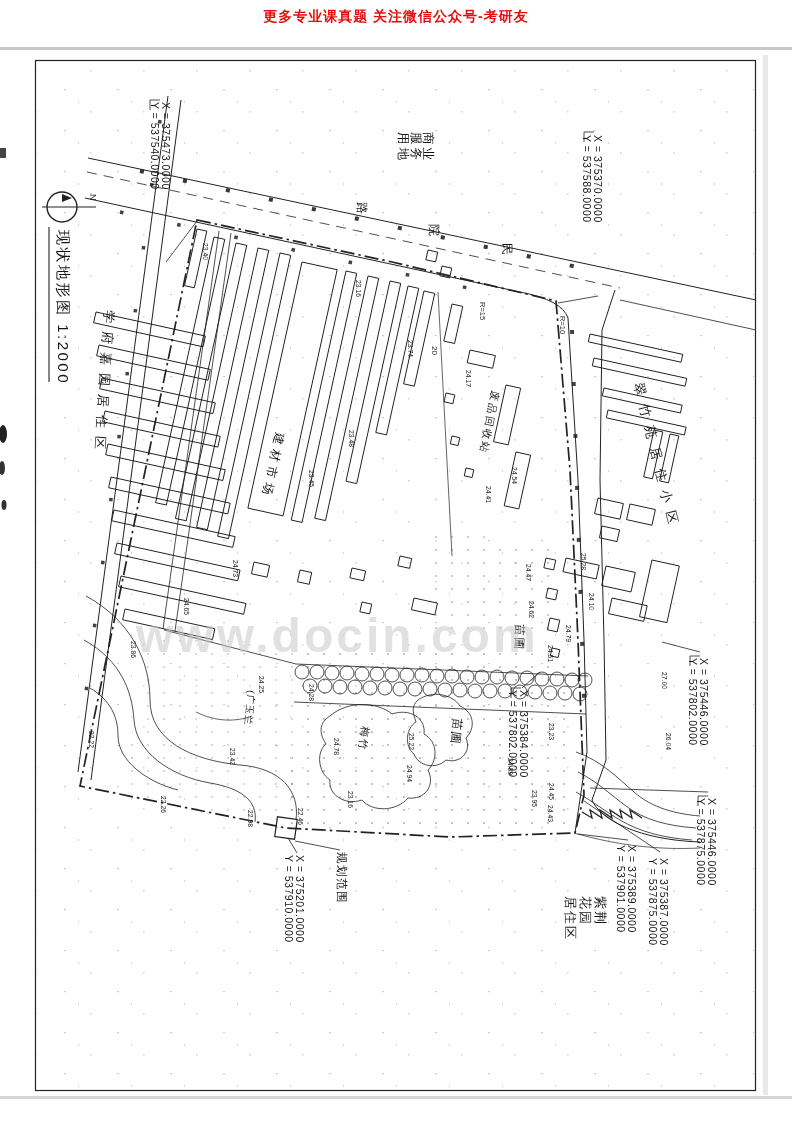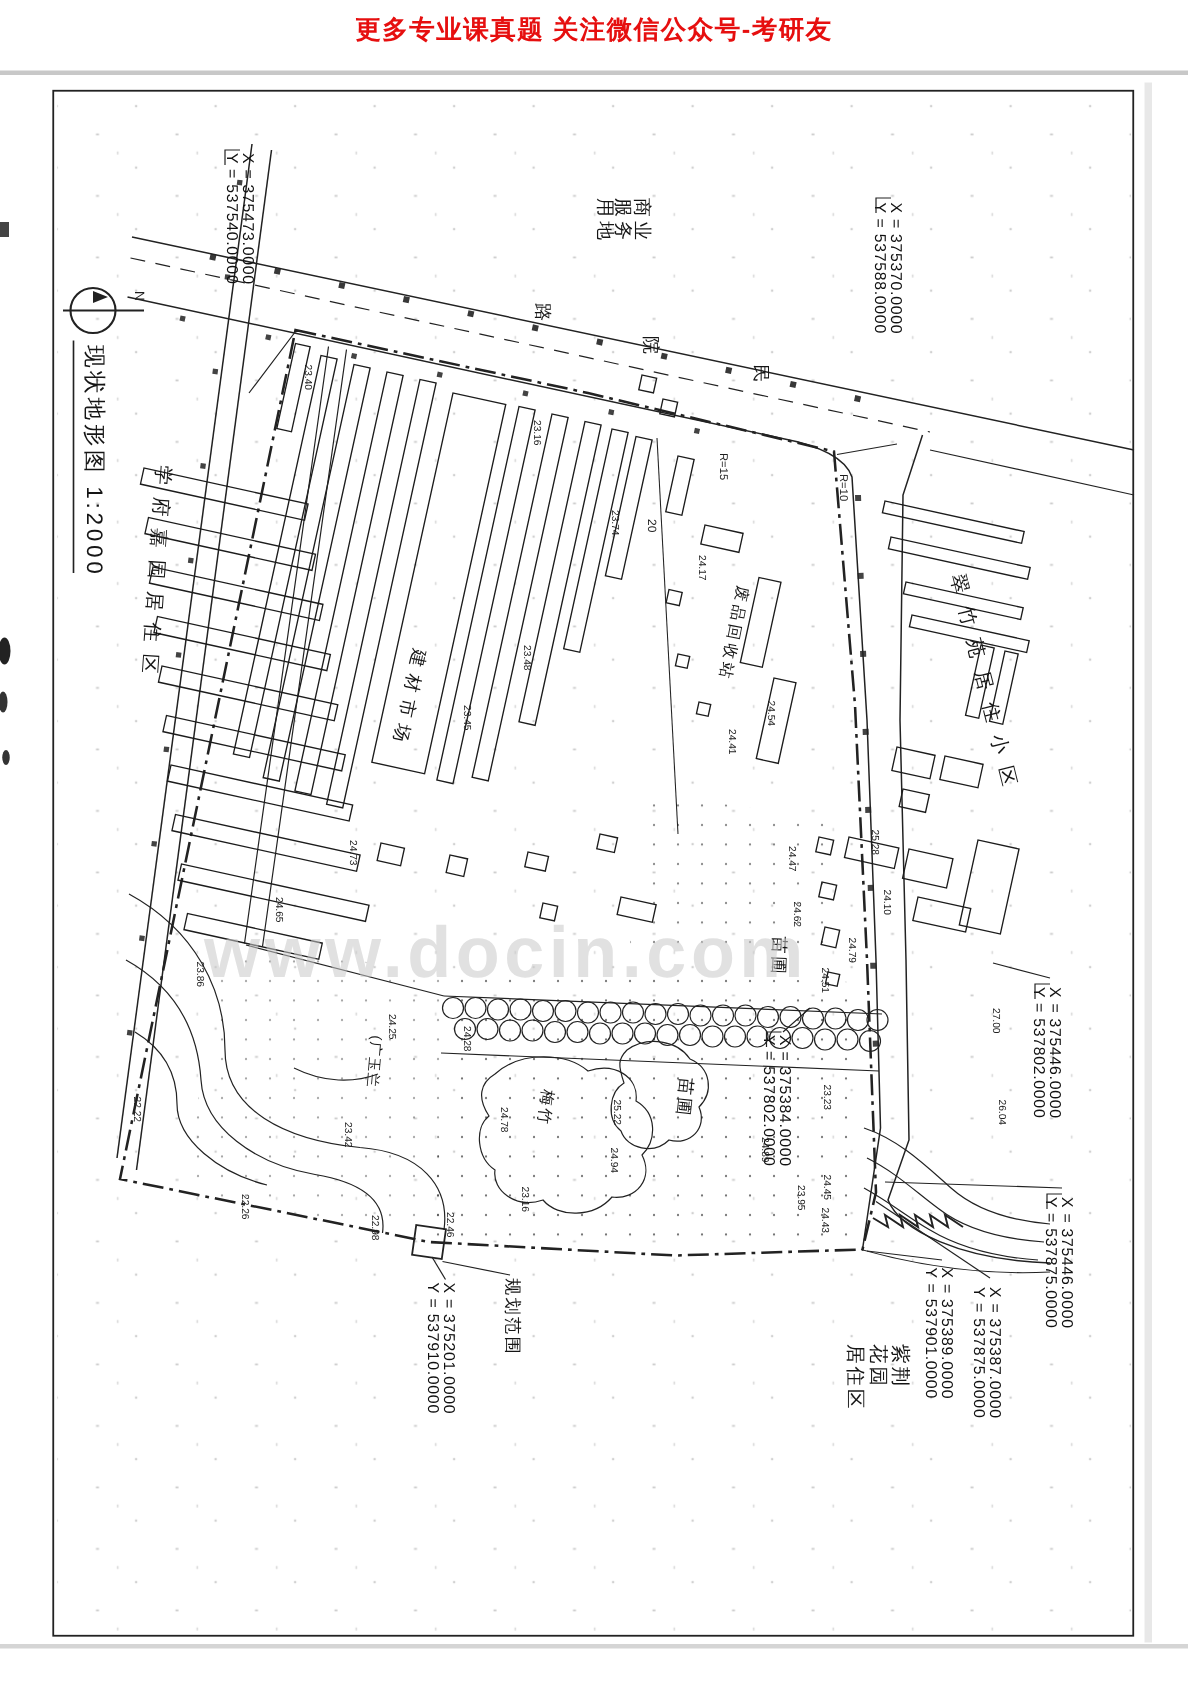--- a/index.html
+++ b/index.html
@@ -1,19 +1,19 @@
 <!DOCTYPE html>
 <html><head>
 <meta charset="utf-8">
 <style>
   html,body{margin:0;padding:0;}
   body{width:792px;height:1122px;position:relative;background:#ffffff;
        font-family:"Liberation Sans",sans-serif;overflow:hidden;}
   .promo{position:absolute;left:0;right:0;top:8px;text-align:center;
-         font-size:17px;font-weight:bold;letter-spacing:1px;}
+         font-size:14px;font-weight:bold;letter-spacing:1px;}
   .scan-top{position:absolute;left:0;top:47px;width:792px;height:3px;
             background:#9a9a9a;opacity:.55;}
   .scan-bottom{position:absolute;left:0;top:1096px;width:792px;height:3px;
                background:#ababab;opacity:.5;}
   .scan-right{position:absolute;left:763px;top:55px;width:5px;height:1040px;
               background:#bdbdbd;opacity:.35;}
   .mapsvg{position:absolute;left:0;top:0;}
   .watermark{position:absolute;left:136px;top:608px;font-size:48px;
              font-weight:bold;letter-spacing:3px;opacity:.55;
              pointer-events:none;}

